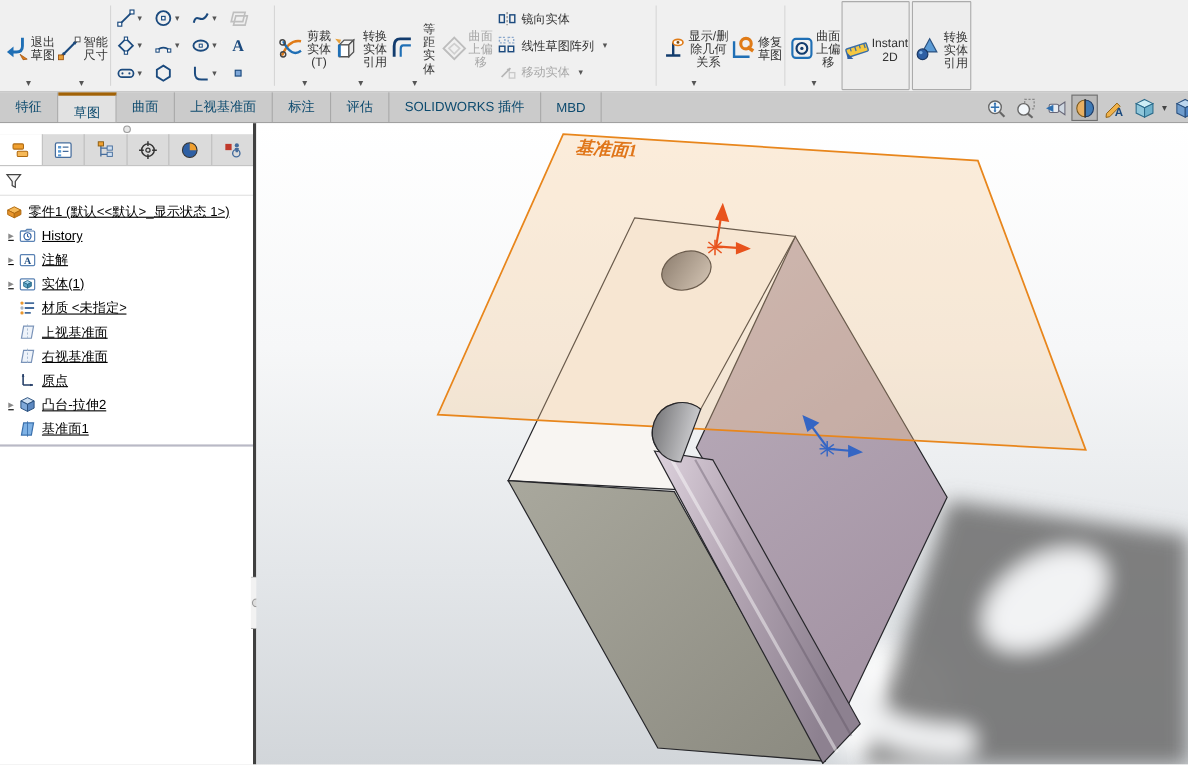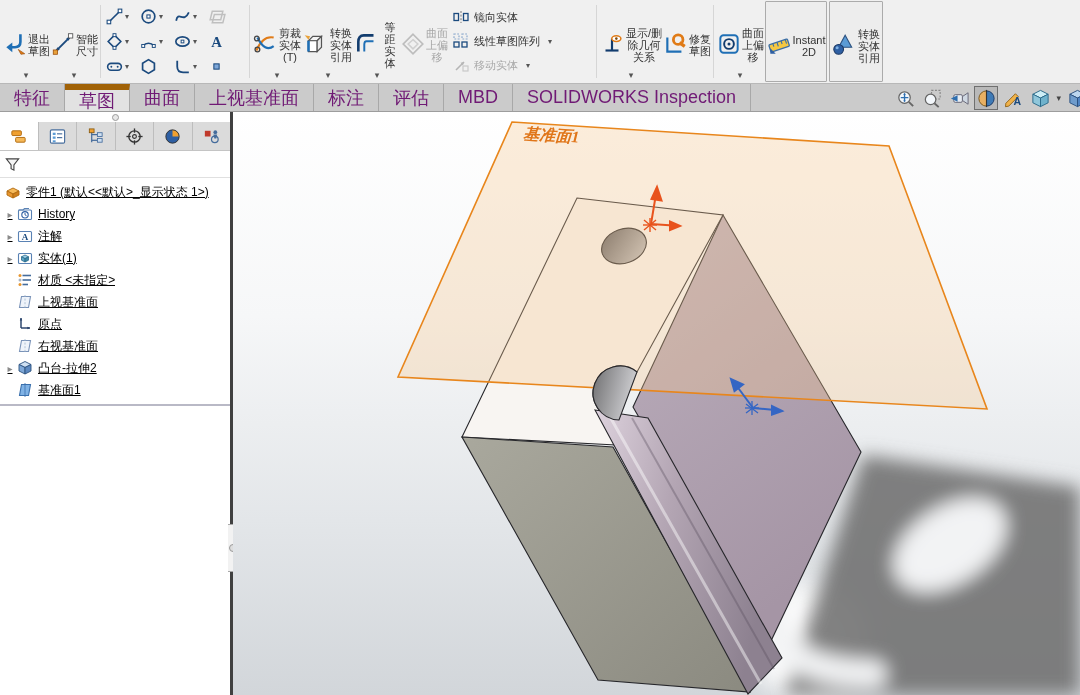--- a/index.html
+++ b/index.html
@@ -24,23 +24,23 @@
   .sgcell svg{width:19px;height:19px;}
   .sgcaret{font-size:8px;color:#555;margin-left:1px;}
   .colgroup{display:flex;flex-direction:column;justify-content:flex-start;padding:5px 4px 0 4px;}
   .colrow{display:flex;align-items:center;height:24px;font-size:11px;color:#333;white-space:nowrap;}
   .colrow svg{width:18px;height:18px;margin-right:4px;}
   .colrow .rowcaret{font-size:8px;color:#555;margin-left:8px;}
   .colrow.disabled{color:#a8a8a8;}
   
   .tabrow{position:absolute;left:0;top:84px;width:1080px;height:28px;background:#cbcbcb;
           display:flex;align-items:stretch;border-bottom:1px solid #9d9d9d;box-sizing:border-box;}
-  .cmtab{display:flex;align-items:center;padding:0 14px;font-size:18px;color:#701a75;
+  .cmtab{display:flex;align-items:center;padding:0 14px;font-size:12px;color:#0c4a6e;
          border-right:1px solid #a8a8a8;white-space:nowrap;}
-  .cmtab.active{background:#e2e2e2;border-top:6px solid #a16207;}
+  .cmtab.active{background:#e2e2e2;border-top:3px solid #a16207;align-items:flex-end;}
   .viewtools{position:absolute;right:0;top:84px;height:28px;display:flex;align-items:center;gap:3px;
              padding-right:0;overflow:hidden;width:200px;justify-content:flex-end;}
   .vt{width:24px;height:24px;display:flex;align-items:center;justify-content:center;flex:0 0 auto;}
   .vt svg{width:21px;height:21px;}
   .vt.pressed{background:#b9b9b9;border:1px solid #6f6f6f;box-sizing:border-box;}
   .vtcaret{font-size:9px;color:#444;margin:0 1px;}
   
   .panel{position:absolute;left:0;top:112px;width:233px;height:583px;background:#ffffff;
          border-right:3px solid #404040;box-sizing:border-box;text-decoration:underline;}
   .panel-grip{height:10px;display:flex;align-items:center;justify-content:center;}
@@ -329,24 +329,24 @@
   <div class="cmtab">
       <span>上视基准面</span>
     </div>
   <div class="cmtab">
       <span>标注</span>
     </div>
   <div class="cmtab">
       <span>评估</span>
     </div>
   <div class="cmtab">
+      <span>SOLIDWORKS 插件</span>
+    </div>
+  <div class="cmtab">
       <span>MBD</span>
-    </div>
-  <div class="cmtab">
-      <span>SOLIDWORKS Inspection</span>
     </div>
 </div>
 
 <div class="viewtools">
   <div class="vt">
     <svg viewBox="0 0 22 22">
       <circle cx="10" cy="10" r="6" fill="#f3f7fb" stroke="#666" stroke-width="1.3"></circle>
       <line x1="14.5" y1="14.5" x2="19" y2="19" stroke="#666" stroke-width="2"></line>
       <path d="M10 6 L10 14 M6 10 L14 10" stroke="#2e6fb0" stroke-width="1.4"></path>
       <path d="M10 5 L8.6 7 L11.4 7 Z M10 15 L8.6 13 L11.4 13 Z" fill="#2e6fb0"></path>
@@ -522,35 +522,35 @@
       <svg class="ticon" viewBox="0 0 16 16">
         <polygon points="4.5,2.5 13.5,2.5 11.5,13.5 2.5,13.5" fill="#eef3fa" stroke="#7a93b8" stroke-width="1.1"></polygon>
         <line x1="8" y1="1" x2="8" y2="15" stroke="#9fb4cc" stroke-width="0.8" stroke-dasharray="2 1.6"></line>
       </svg>
       <span class="tlabel">上视基准面</span>
     </div>
 
     <div class="trow">
       <span class="tindent"></span>
       <svg class="ticon" viewBox="0 0 16 16">
+        <polygon points="4.5,2.5 13.5,2.5 11.5,13.5 2.5,13.5" fill="#eef3fa" stroke="#7a93b8" stroke-width="1.1"></polygon>
+        <line x1="8" y1="1" x2="8" y2="15" stroke="#9fb4cc" stroke-width="0.8" stroke-dasharray="2 1.6"></line>
+      </svg>
+      <span class="tlabel">右视基准面</span>
+    </div>
+
+    <div class="trow">
+      <span class="tindent"></span>
+      <svg class="ticon" viewBox="0 0 16 16">
         <line x1="4" y1="2" x2="4" y2="12" stroke="#223c66" stroke-width="1.4"></line>
         <line x1="4" y1="12" x2="13" y2="12" stroke="#223c66" stroke-width="1.4"></line>
         <path d="M4 2 L2.8 4.6 L5.2 4.6 Z" fill="#223c66"></path>
         <path d="M13 12 L10.4 10.8 L10.4 13.2 Z" fill="#223c66"></path>
       </svg>
       <span class="tlabel">原点</span>
-    </div>
-
-    <div class="trow">
-      <span class="tindent"></span>
-      <svg class="ticon" viewBox="0 0 16 16">
-        <polygon points="4.5,2.5 13.5,2.5 11.5,13.5 2.5,13.5" fill="#eef3fa" stroke="#7a93b8" stroke-width="1.1"></polygon>
-        <line x1="8" y1="1" x2="8" y2="15" stroke="#9fb4cc" stroke-width="0.8" stroke-dasharray="2 1.6"></line>
-      </svg>
-      <span class="tlabel">右视基准面</span>
     </div>
 
     <div class="trow">
       <span class="tarrow">▸</span>
       <svg class="ticon" viewBox="0 0 16 16">
         <polygon points="8,1.5 14,4.5 8,7.5 2,4.5" fill="#cfe0f2" stroke="#2c5280" stroke-width="0.9"></polygon>
         <polygon points="2,4.5 8,7.5 8,14 2,11" fill="#7fa8d8" stroke="#2c5280" stroke-width="0.9"></polygon>
         <polygon points="14,4.5 8,7.5 8,14 14,11" fill="#5c88c0" stroke="#2c5280" stroke-width="0.9"></polygon>
       </svg>
       <span class="tlabel">凸台-拉伸2</span>

